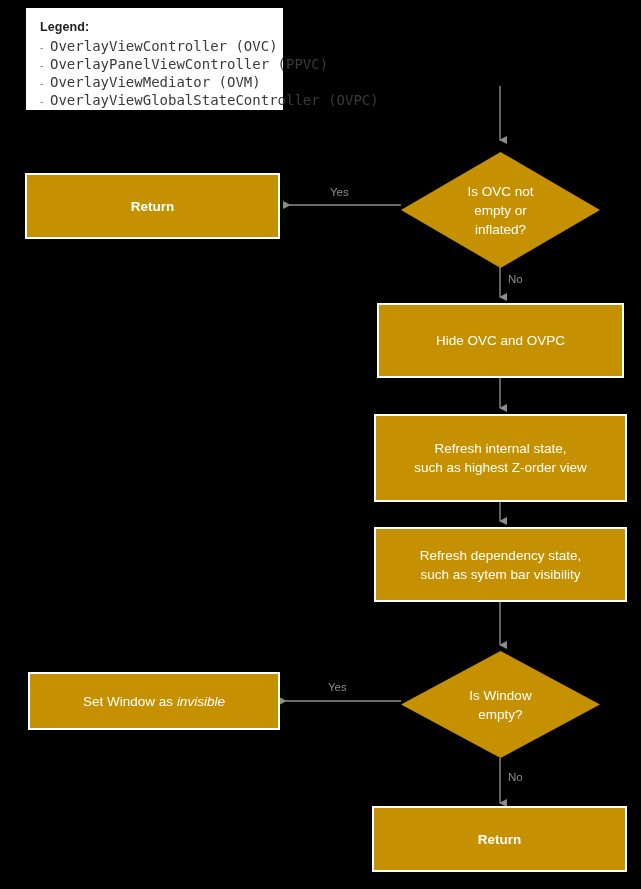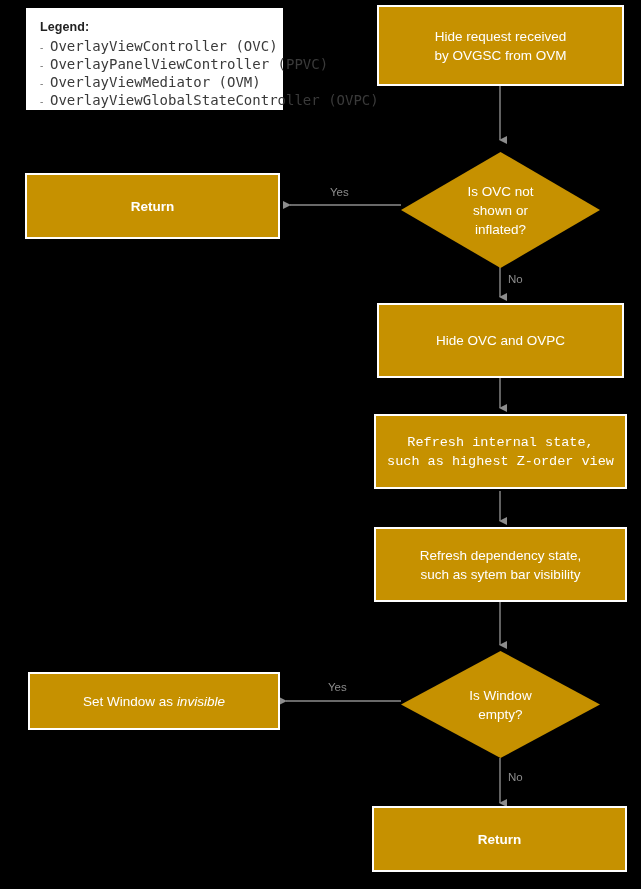--- a/index.html
+++ b/index.html
@@ -174,51 +174,45 @@
     <div class="legend-row">
       <span class="legend-bullet">-</span>
       <span class="legend-text">OverlayViewMediator (OVM)</span>
     </div>
     <div class="legend-row">
       <span class="legend-bullet">-</span>
       <span class="legend-text">OverlayViewGlobalStateController (OVPC)</span>
     </div>
   </div>
 
-  <div class="node" style="left:377px; top:5px; width:247px; height:81px;">
-    <div class="txt">
-      <span>Hide request received</span><br>
-      <span>by OVGSC from OVM</span>
-    </div>
-  </div>
 
   <div class="diamond" style="left:401px; top:152px; width:199px; height:116px;">
     <svg width="199" height="116" viewBox="0 0 199 116">
       <polygon points="99.5,0 199,58 99.5,116 0,58" fill="#c69100"></polygon>
     </svg>
     <div class="dtxt">
       <span>Is OVC not</span><br>
-      <span>shown or</span><br>
+      <span>empty or</span><br>
       <span>inflated?</span>
     </div>
   </div>
 
   <div class="edge-label" style="left:330px; top:186px;">Yes</div>
 
   <div class="edge-label" style="left:508px; top:273px;">No</div>
 
   <div class="node terminal" style="left:25px; top:173px; width:255px; height:66px;">
     <div class="txt">Return</div>
   </div>
 
   <div class="node" style="left:377px; top:303px; width:247px; height:75px;">
     <div class="txt">Hide OVC and OVPC</div>
   </div>
 
-  <div class="node" style="left:374px; top:414px; width:253px; height:75px;font-family:Liberation Mono, monospace;">
+  <div class="node" style="left:374px; top:414px; width:253px; height:88px;">
     <div class="txt">
       <span>Refresh internal state,</span><br>
       <span>such as highest Z-order view</span>
     </div>
   </div>
 
   <div class="node" style="left:374px; top:527px; width:253px; height:75px;">
     <div class="txt">
       <span>Refresh dependency state,</span><br>
       <span>such as sytem bar visibility</span>

